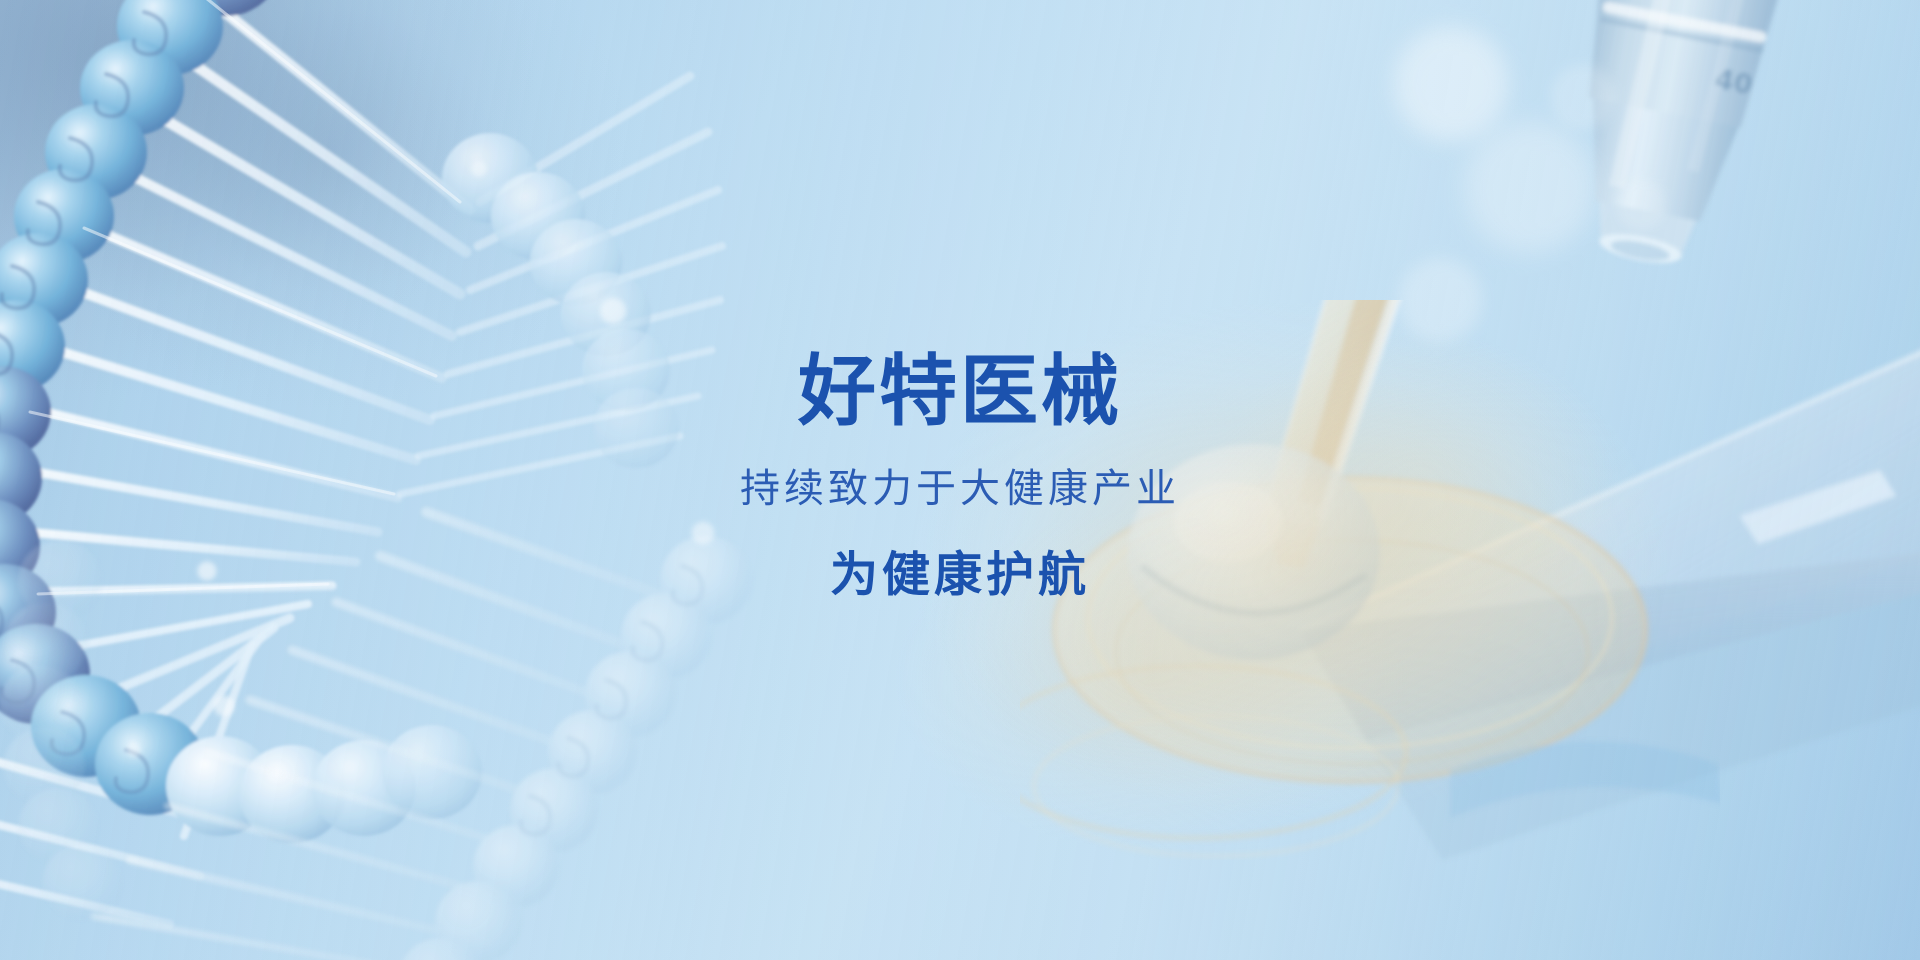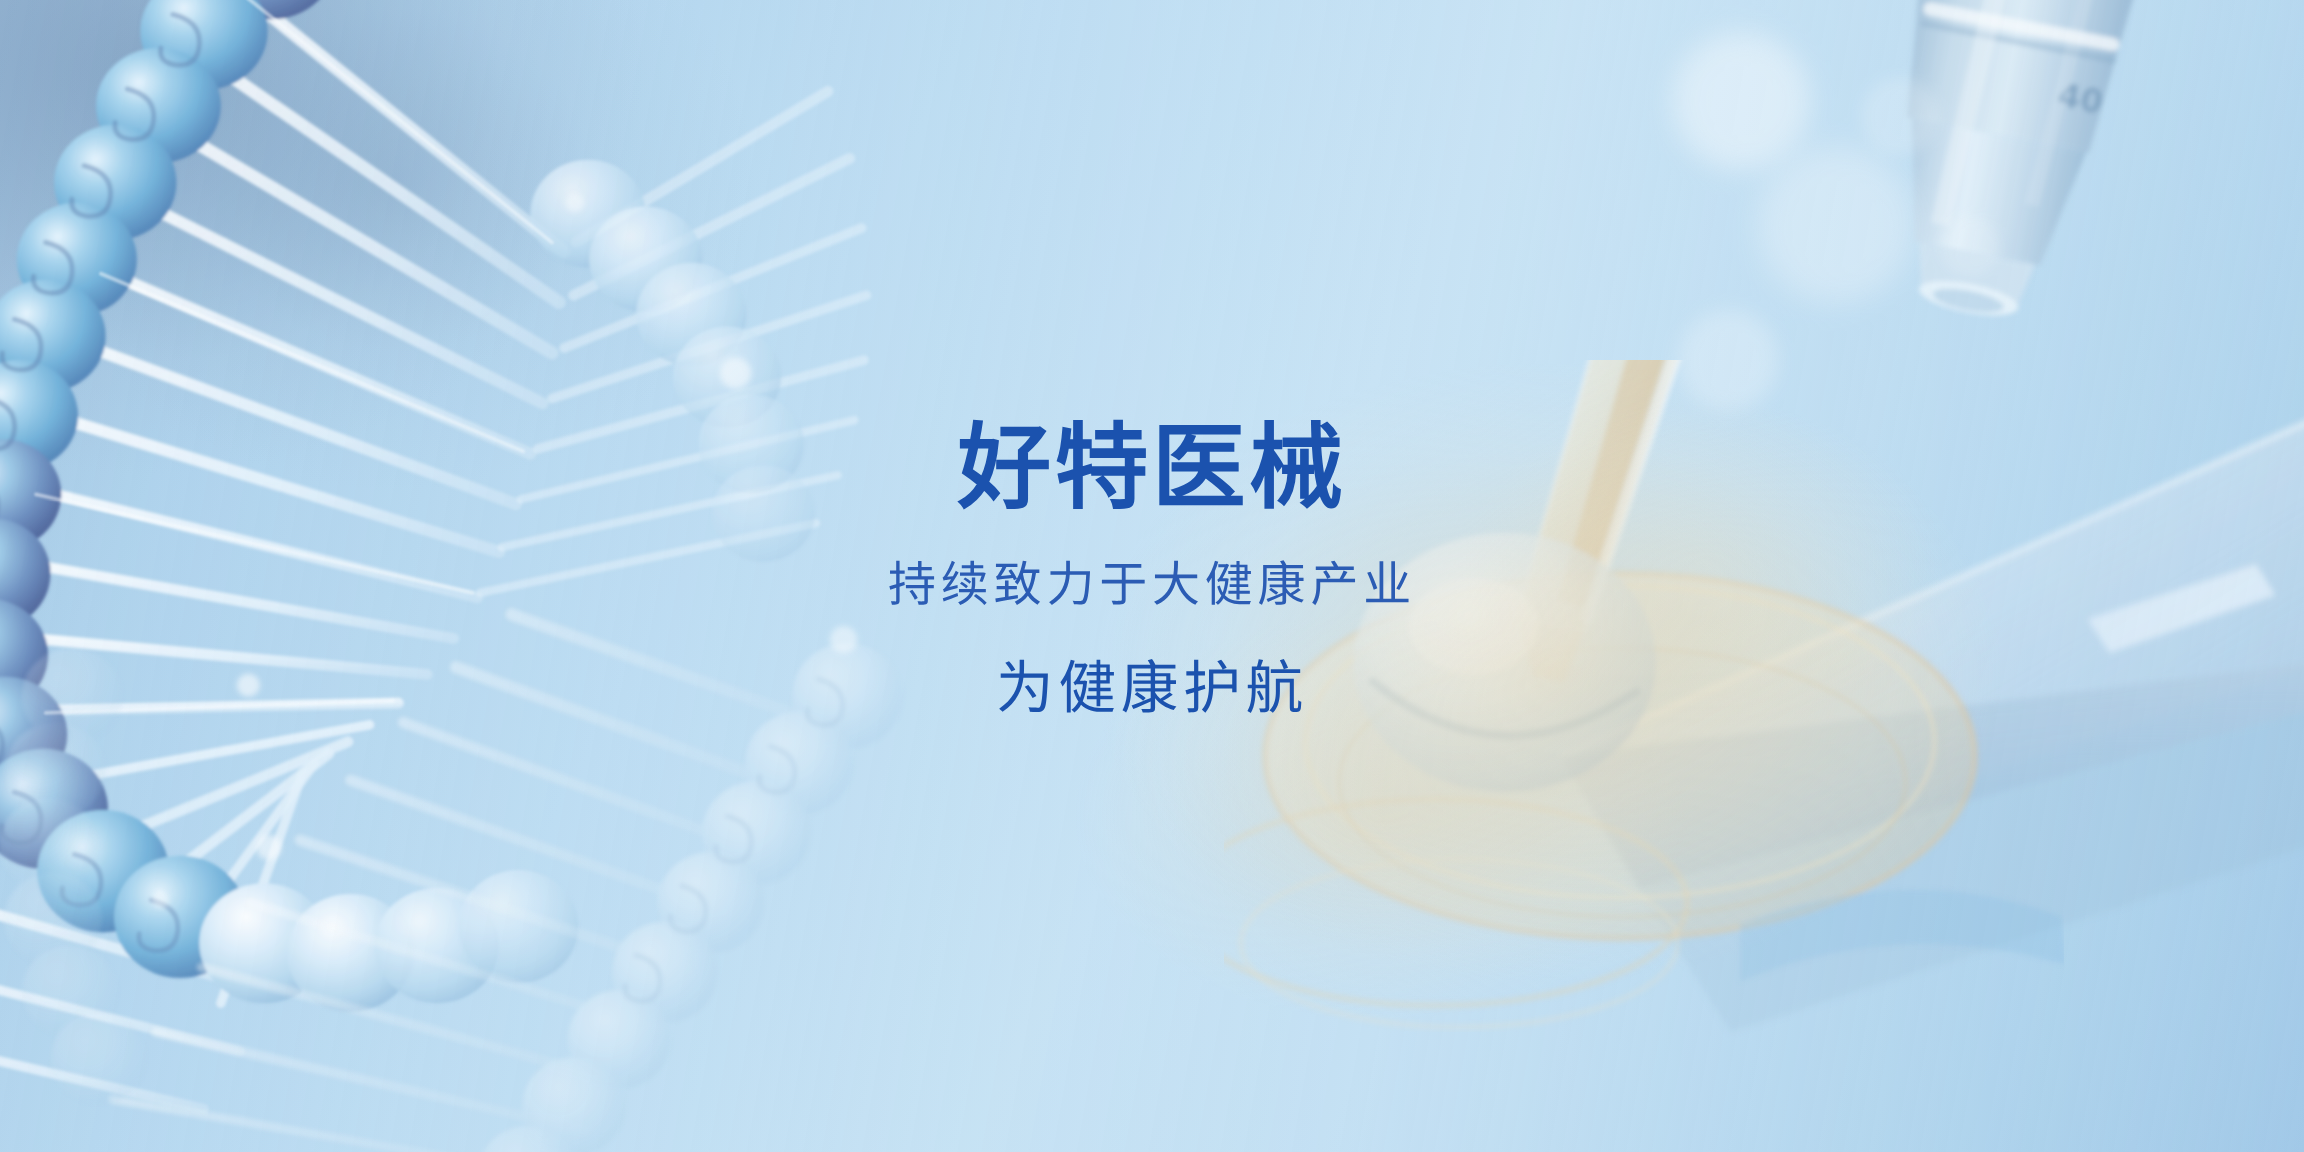--- a/index.html
+++ b/index.html
@@ -146,21 +146,21 @@
     font-weight:400;
     letter-spacing:4px;
     color:#2b5cb4;
     line-height:1;
     margin:0 0 42px 0;
     white-space:nowrap;
   }
 
   .hero-slogan {
     font-size:48px;
-    font-weight:400;
+    font-weight:700;
     letter-spacing:4px;
     color:#1b52ae;
     line-height:1;
     margin:0;
     white-space:nowrap;
   }
 </style>
 </head>
 <body>
 

